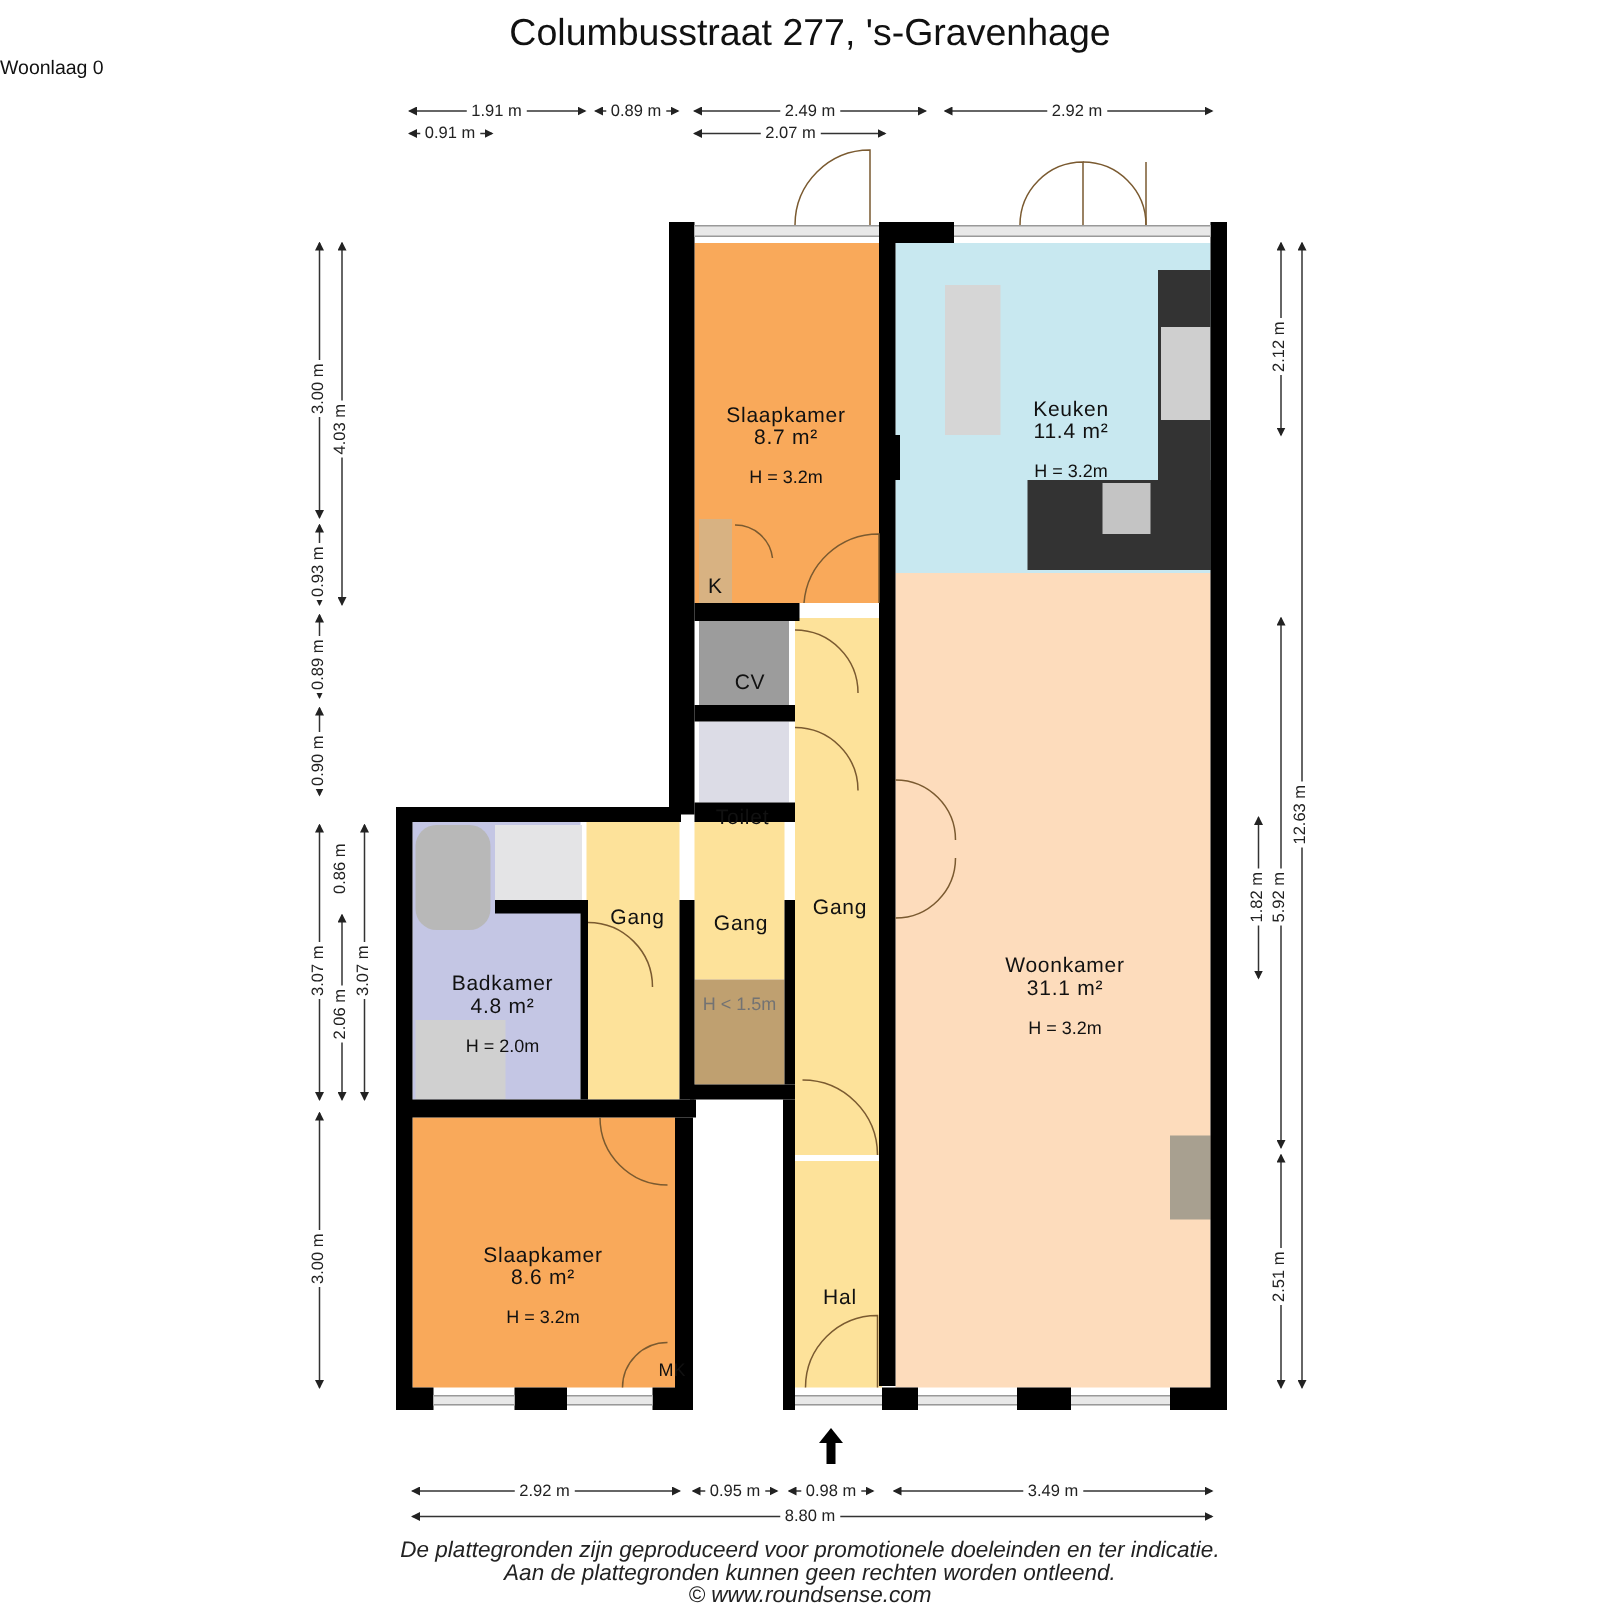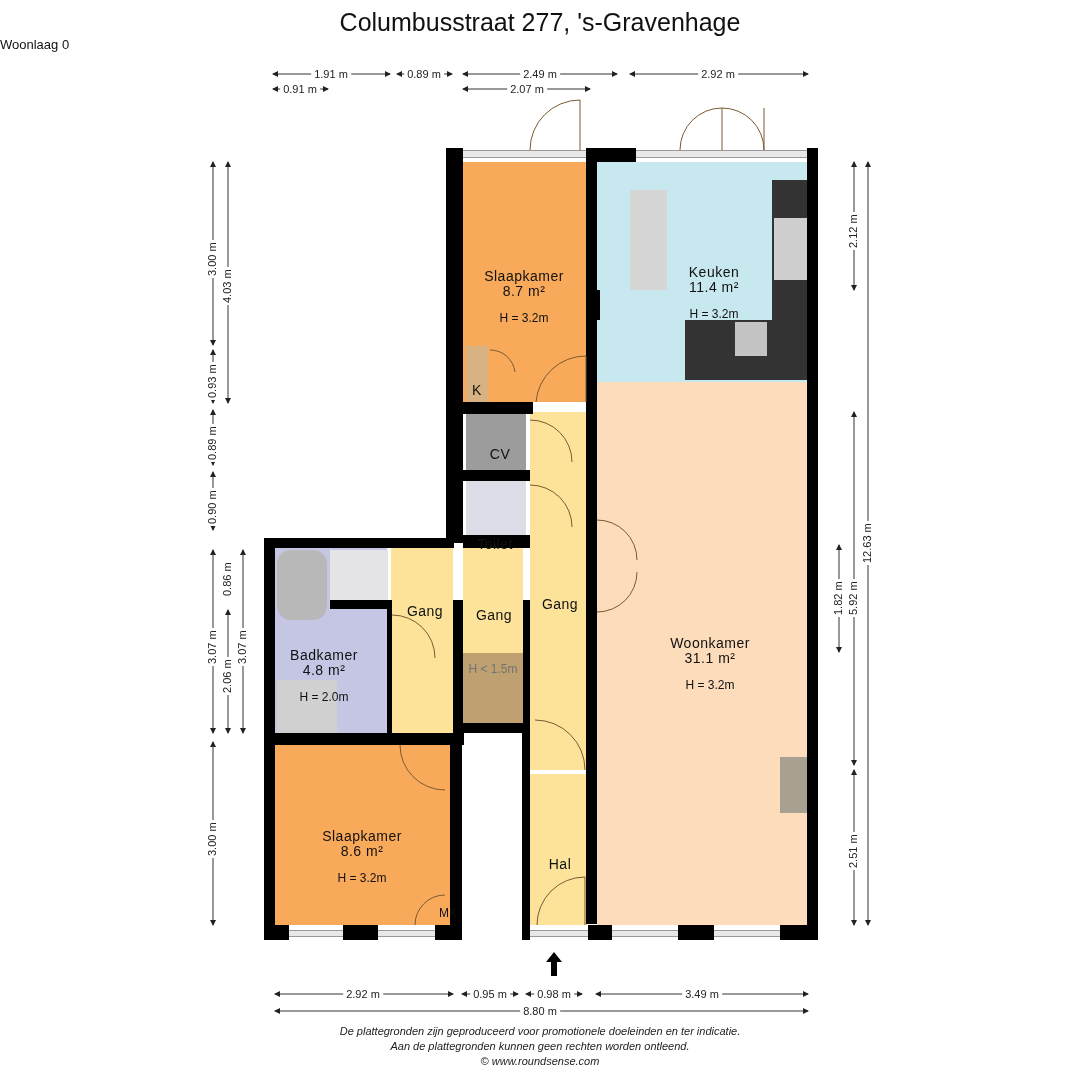--- a/index.html
+++ b/index.html
@@ -8,21 +8,21 @@
   .subtitle { position:absolute; left:0; width:1080px; top:37px; text-align:left; font-size:13px; }
   .vtext { position:absolute; font-size:11px; color:#222; white-space:nowrap; transform:rotate(-90deg); transform-origin:left top; background:#fff; padding:0 2px; }
   .htext { position:absolute; font-size:11px; color:#222; white-space:nowrap; background:#fff; padding:0 3px; transform:translate(-50%,-50%); }
   .room { position:absolute; }
   .wall { position:absolute; background:#000; }
   .label { position:absolute; text-align:center; transform:translate(-50%,-50%); line-height:1.1; white-space:nowrap; }
   .label .n { font-size:14px; letter-spacing:0.5px;margin-top:28px; }
   .label .a { font-size:14px; letter-spacing:0.5px; }
   .label .h { font-size:12px;margin-top:12px; }
   .win { position:absolute; background:#e8e8e8; border-top:1px solid #999; border-bottom:1px solid #999; }
-  .footer { position:absolute; left:0; width:1080px; text-align:center; font-size:11px; font-style:italic; color:#222; }
+  .footer { position:absolute; left:0; width:1080px; text-align:center; font-size:15px; font-style:italic; color:#222; }
   svg { position:absolute; left:0; top:0; }
 </style>
 </head>
 <body>
 
 <div class="title">Columbusstraat 277, 's-Gravenhage</div>
 <div class="subtitle">Woonlaag 0</div>
 
 <svg width="1080" height="1080">
   <defs>
@@ -187,21 +187,21 @@
 <div class="label" style="left:714px;top:279px">
   <div class="n">Keuken</div>
   <div class="a">11.4 m²</div>
   <div class="h">H = 3.2m</div>
 </div>
 <div class="label" style="left:710px;top:650px">
   <div class="n">Woonkamer</div>
   <div class="a">31.1 m²</div>
   <div class="h">H = 3.2m</div>
 </div>
-<div class="label" style="left:324px;top:662px">
+<div class="label" style="left:335px;top:662px">
   <div class="n">Badkamer</div>
   <div class="a">4.8 m²</div>
   <div class="h">H = 2.0m</div>
 </div>
 <div class="label" style="left:362px;top:843px">
   <div class="n">Slaapkamer</div>
   <div class="a">8.6 m²</div>
   <div class="h">H = 3.2m</div>
 </div>
 <div class="label" style="left:425px;top:598px">

